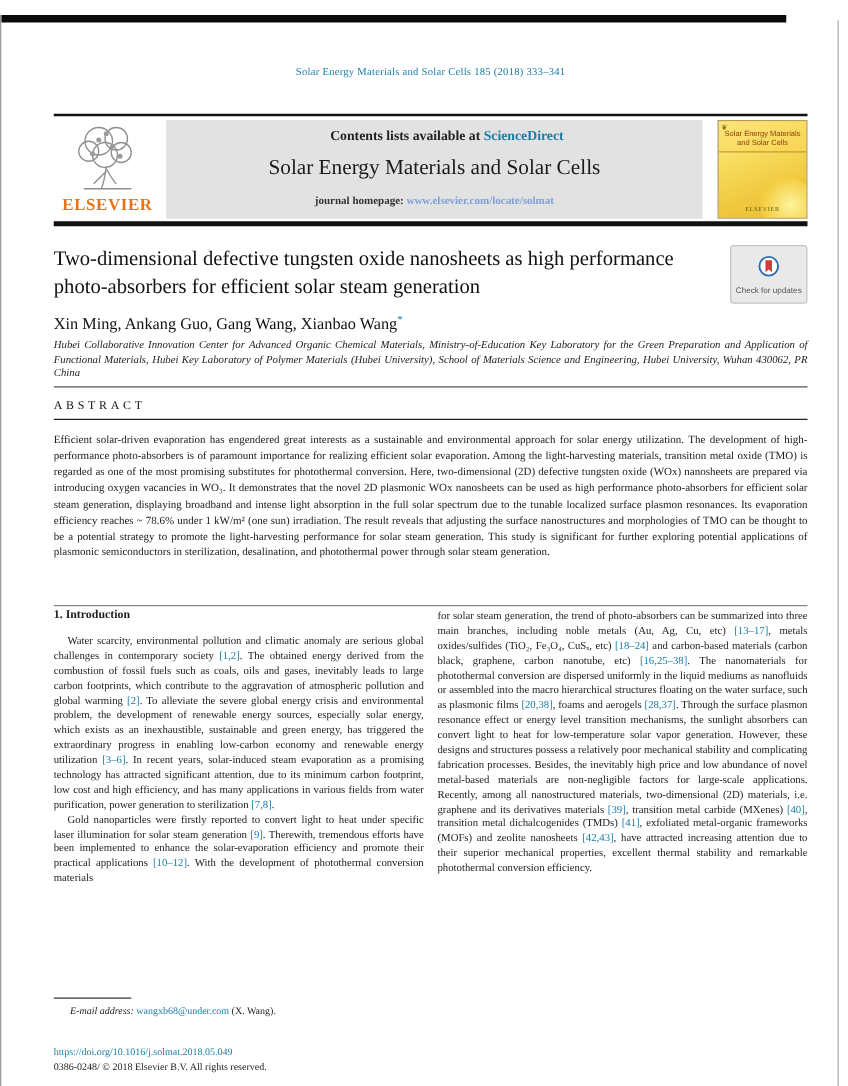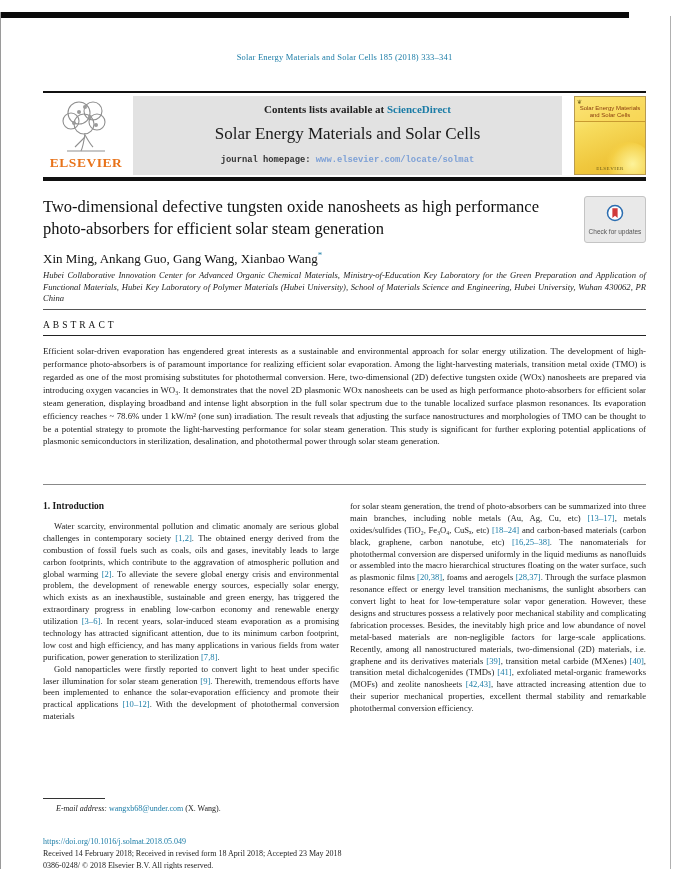--- a/index.html
+++ b/index.html
@@ -21,21 +21,21 @@
   .rule-1 { top: 79px; }
   .rule-thick { top: 165px; height: 4px; }
 
   .header-row { top: 84px; height: 79px; display: flex; align-items: stretch; }
   .elsevier-box { width: 86px; display: flex; flex-direction: column; align-items: center; justify-content: flex-start; padding-top: 1px; }
   .elsevier-name { font-family: "Liberation Serif", serif; color: #e8731a; font-weight: bold; font-size: 13.5px; letter-spacing: .5px; margin-top: -2px; }
   .gray-band { flex: 1; background: #e2e2e2; margin-left: 4px; margin-right: 12px; text-align: center; padding-top: 7px; }
   .contents-line { font-size: 11px; font-weight: bold; color: #222; padding-left: 20px; }
   .contents-line .sd { color: #1b7ca6; font-weight: bold; }
   .band-title { font-size: 17px; color: #1a1a1a; margin-top: 9px; }
-  .homepage-line { font-family: Liberation Mono, monospace; font-size: 8.8px; font-weight: bold; color: #333; margin-top: 11px; }
+  .homepage-line { font-family: Liberation Serif, serif; font-size: 8.8px; font-weight: bold; color: #333; margin-top: 11px; }
   .homepage-line .url { color: #7da0d6; font-weight: bold; }
   .cover { width: 72px; height: 79px; border: 1px solid #b89b50; background: linear-gradient(160deg,#fdf4a0 0%, #f7dc5e 35%, #f0c83e 70%, #eaba2e 100%); position: relative; overflow: hidden; }
   .cover-band { padding-top: 8px; text-align: center; font-size: 6px; line-height: 6.5px; color: #8a3c10; font-family: "Liberation Sans", sans-serif; border-bottom: 1px solid #c89a30; padding-bottom: 3px; background: rgba(250,215,90,.55); }
   .cover-mark { position: absolute; top: 1px; left: 2px; font-size: 6px; color: #7a6a20; }
   .cover-pub { position: absolute; bottom: 3px; left: 0; right: 0; text-align: center; font-size: 5px; color: #6a5a18; letter-spacing: .5px; }
   .cover-sun { position: absolute; bottom: -8px; right: -6px; width: 46px; height: 40px; border-radius: 50%; background: radial-gradient(circle at 60% 55%, #fdf39a 0%, #f4cf45 60%, rgba(244,207,69,0) 75%); }
 
   .title-row { top: 184px; display: flex; }
   .paper-title { width: 530px; font-size: 16.5px; line-height: 1.33; color: #111; }
   .check-badge { margin-left: 11px; width: 62px; height: 47px; background: #e9e9e9; border: 1px solid #c4c4c4; border-radius: 3px; display: flex; flex-direction: column; align-items: center; justify-content: center; cursor: pointer; }
@@ -49,21 +49,21 @@
   .info-section { top: 308px; display: flex; }
   .info-left { width: 178px; margin-right: 15px; }
   .info-right { flex: 1; }
   .sec-heading { font-size: 9.5px; letter-spacing: 3px; color: #111; }
   .heading-rule { height: 1px; background: #222; margin-top: 5px; margin-bottom: 9px; }
   .kw-label { font-size: 8.5px; font-style: italic; }
   .kw-item { font-size: 8.5px; line-height: 1.42; }
   .abstract-text { font-size: 8.8px; line-height: 1.47; text-align: justify; color: #1a1a1a; }
   .rule-3 { top: 472px; height: 1px; background: #888; }
 
-  .body-cols { top: 489px; display: flex; height: 293px; overflow: hidden; }
+  .body-cols { top: 475px; display: flex; height: 293px; overflow: hidden; }
   .bcol { width: 296px; }
   .bcol + .bcol { margin-left: 11px; }
   .b-heading { font-size: 9.5px; font-weight: bold; margin-bottom: 10px; }
   .bpara { font-size: 8.6px; line-height: 1.385; text-align: justify; }
   .bpara.indent { text-indent: 11px; }
   .ref { color: #1b7ca6; }
 
   .footnote { top: 786px; font-size: 8px; line-height: 1.45; }
   .fn-rule { width: 62px; height: 1px; background: #333; margin-bottom: 4px; }
   .fn-line1 { padding-left: 7px; }
@@ -175,16 +175,15 @@
 
   <div class="content abs-pos footnote">
     <div class="fn-rule"></div>
     <div class="fn-line2">
       <span class="lbl">E-mail address: </span><span class="link">wangxb68@under.com</span><span> (X. Wang).</span>
     </div>
   </div>
 
   <div class="content abs-pos doi-block">
     <div class="link">https://doi.org/10.1016/j.solmat.2018.05.049</div>
-    <div>Received 14 February 2018; Received in revised form 18 April 2018; Accepted 23 May 2018</div>
     <div>0386-0248/ © 2018 Elsevier B.V. All rights reserved.</div>
   </div>
 </div>
 
 </body></html>

